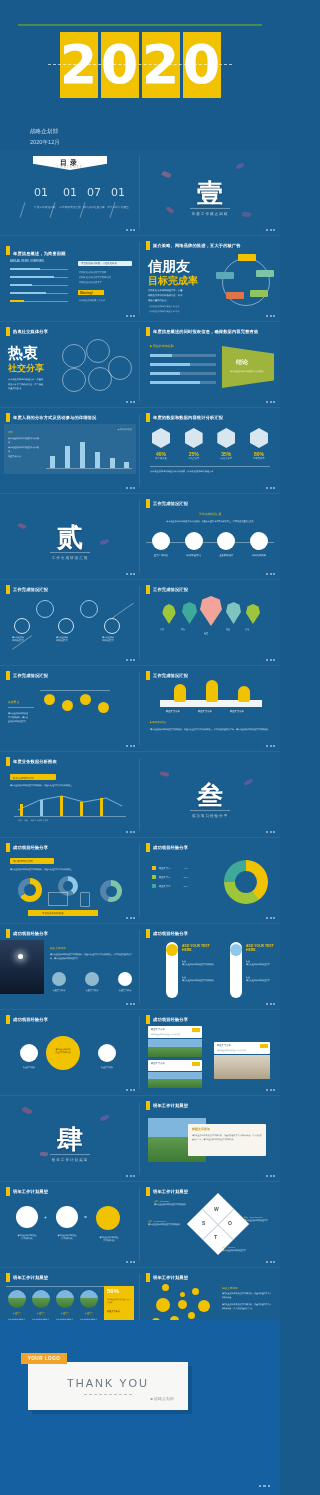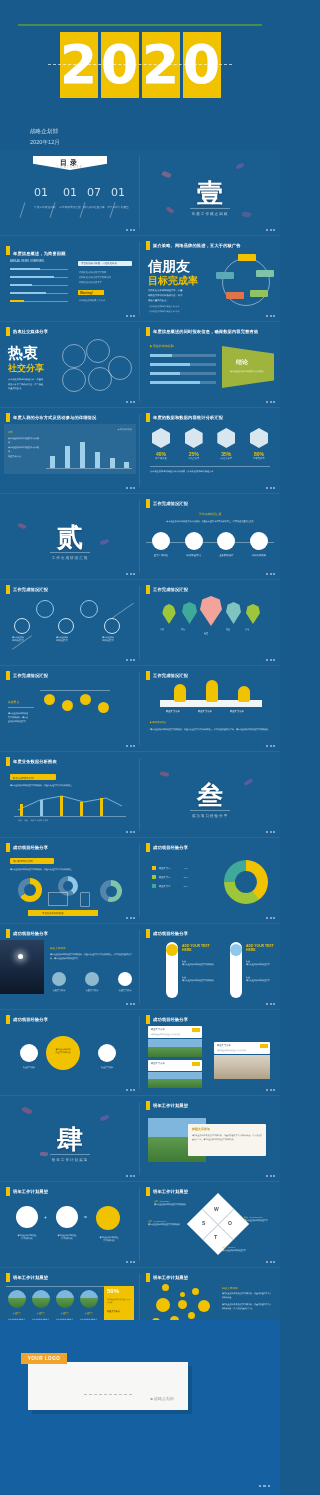--- a/index.html
+++ b/index.html
@@ -908,20 +908,21 @@
           <i></i>
           <i></i>
           <i></i>
         </div>
     </div>
   </div>
 </div>
 
 <div class="thanks">
   <div class="ty-card">
+    <div class="ty-main">THANK YOU</div>
     <div class="ty-rule"></div>
     <div class="ty-dept">
       ■ <span>战略企划部</span>
     </div>
   </div>
   <div class="ty-logo">YOUR LOGO</div>
   <div class="ty-dots">
       <i></i>
       <i></i>
       <i></i>

